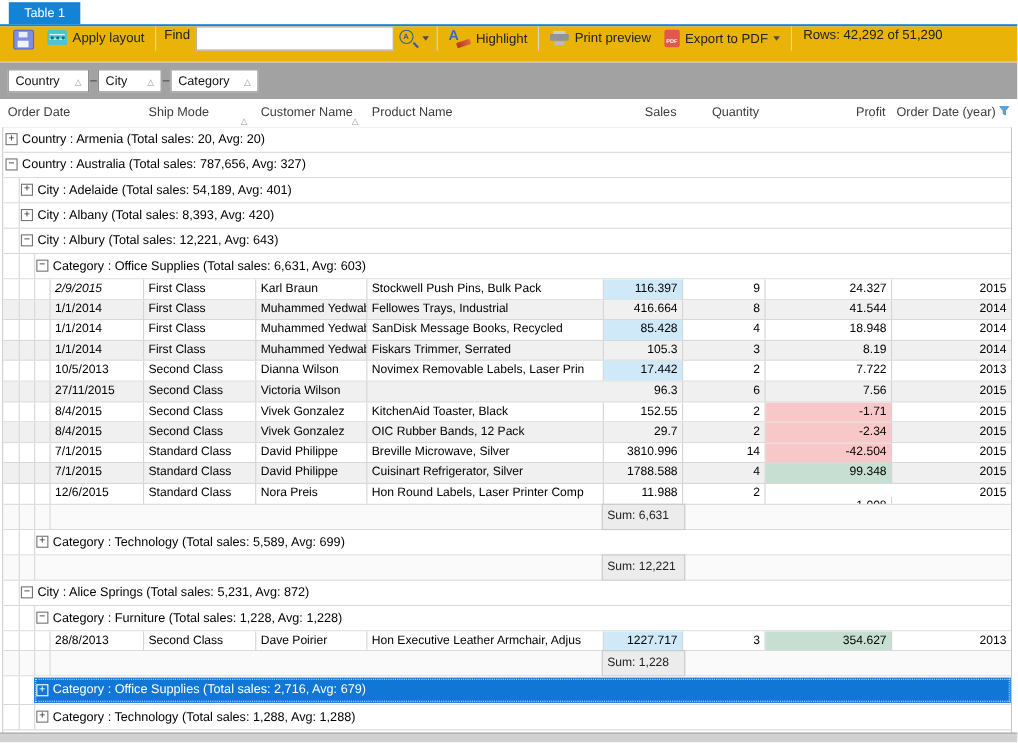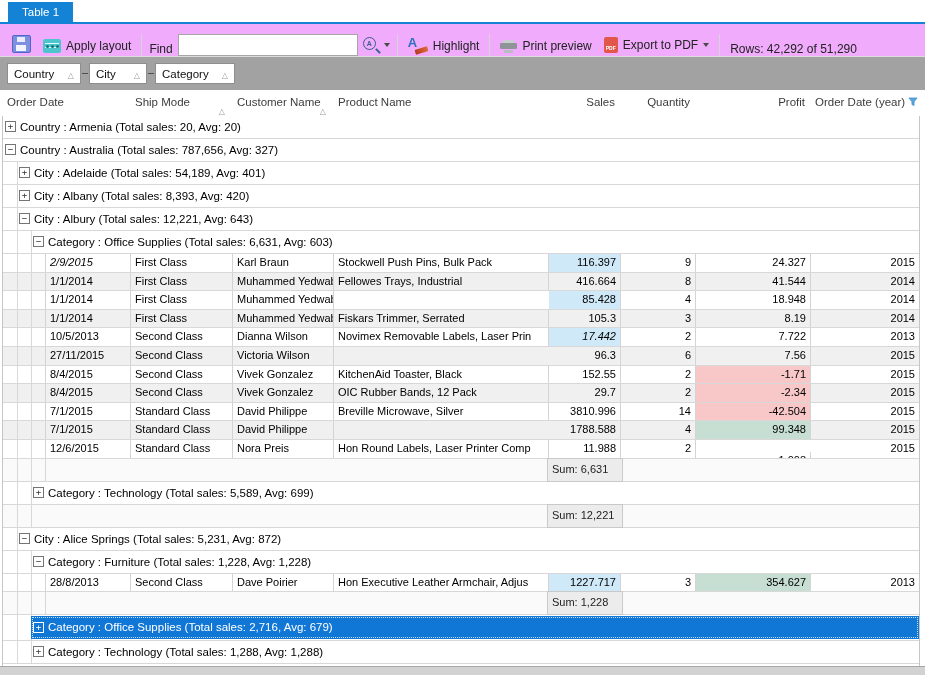--- a/index.html
+++ b/index.html
@@ -6,22 +6,22 @@
   body{
     width:925px;height:675px;position:relative;overflow:hidden;background:#fff;
     font-family:"Liberation Sans","DejaVu Sans",sans-serif;color:#1a1a1a;
     -webkit-font-smoothing:antialiased;
   }
   
   #tabbar{position:absolute;left:0;top:0;right:0;height:22px;background:#fff;border-bottom:2px solid #1583d5}
   .tab{display:inline-flex;align-items:center;height:20px;margin-left:8px;margin-top:2px;
        padding:0 14px;background:#1583d5;color:#fff;font-size:11.5px}
   
-  #toolbar{position:absolute;left:0;top:24px;right:0;height:32px;background:#f0abfc;
-           border-bottom:1px solid #dcdcdc;display:flex;align-items:flex-end;padding-left:6px;font-size:12px;color:#222}
+  #toolbar{position:absolute;left:0;top:24px;right:0;height:32px;background:#eab308;
+           border-bottom:1px solid #dcdcdc;display:flex;align-items:flex-start;padding-left:6px;font-size:12px;color:#222}
   .tbtn{display:inline-flex;align-items:center;gap:5px;padding:3px 6px;cursor:default;white-space:nowrap}
   .tsep{width:1px;height:22px;background:#d5d5d5;margin:0 4px;flex:none}
   .find-input{width:170px;height:20px;border:1px solid #a6a6a6;margin:0 2px;padding:0 4px;font-size:12px;
               font-family:"Liberation Sans","DejaVu Sans",sans-serif}
   .caret{width:0;height:0;border-left:3.5px solid transparent;border-right:3.5px solid transparent;
          border-top:4px solid #4a4a4a;display:inline-block}
   .status{margin-left:6px;white-space:nowrap}
   
   .icon{display:inline-block;position:relative;flex:none}
   .icon-save{width:17px;height:16px;background:#7d8fe0;border:1px solid #5166c8;border-radius:2px}
@@ -237,20 +237,21 @@
       <div class="cell r" style="left: 618px; width: 75px;">8</div>
       <div class="cell r" style="left: 693px; width: 115px;">41.544</div>
       <div class="cell r" style="left: 808px; width: 109px;">2014</div>
     </div>
     <div class="row data">
       <span class="guide" style="left: 14px;"></span>
       <span class="guide" style="left: 28px;"></span>
       <div class="cell first" style="left: 42px; width: 86px;">1/1/2014</div>
       <div class="cell" style="left: 128px; width: 102px;">First Class</div>
       <div class="cell" style="left: 230px; width: 101px;">Muhammed Yedwab</div>
+      <div class="cell" style="left: 331px; width: 215px;">SanDisk Message Books, Recycled</div>
       <div class="cell r hl" style="left: 546px; width: 72px;">85.428</div>
       <div class="cell r" style="left: 618px; width: 75px;">4</div>
       <div class="cell r" style="left: 693px; width: 115px;">18.948</div>
       <div class="cell r" style="left: 808px; width: 109px;">2014</div>
     </div>
     <div class="row data alt">
       <span class="guide" style="left: 14px;"></span>
       <span class="guide" style="left: 28px;"></span>
       <div class="cell first" style="left: 42px; width: 86px;">1/1/2014</div>
       <div class="cell" style="left: 128px; width: 102px;">First Class</div>
@@ -261,21 +262,21 @@
       <div class="cell r" style="left: 693px; width: 115px;">8.19</div>
       <div class="cell r" style="left: 808px; width: 109px;">2014</div>
     </div>
     <div class="row data">
       <span class="guide" style="left: 14px;"></span>
       <span class="guide" style="left: 28px;"></span>
       <div class="cell first" style="left: 42px; width: 86px;">10/5/2013</div>
       <div class="cell" style="left: 128px; width: 102px;">Second Class</div>
       <div class="cell" style="left: 230px; width: 101px;">Dianna Wilson</div>
       <div class="cell" style="left: 331px; width: 215px;">Novimex Removable Labels, Laser Prin</div>
-      <div class="cell r hl" style="left: 546px; width: 72px; font-style: italic;">17.442</div>
+      <div class="cell r hl" style="left: 546px; width: 72px;">17.442</div>
       <div class="cell r" style="left: 618px; width: 75px;">2</div>
       <div class="cell r" style="left: 693px; width: 115px;">7.722</div>
       <div class="cell r" style="left: 808px; width: 109px;">2013</div>
     </div>
     <div class="row data alt">
       <span class="guide" style="left: 14px;"></span>
       <span class="guide" style="left: 28px;"></span>
       <div class="cell first" style="left: 42px; width: 86px;">27/11/2015</div>
       <div class="cell" style="left: 128px; width: 102px;">Second Class</div>
       <div class="cell" style="left: 230px; width: 101px;">Victoria Wilson</div>
@@ -319,20 +320,21 @@
       <div class="cell r" style="left: 618px; width: 75px;">14</div>
       <div class="cell r neg" style="left: 693px; width: 115px;">-42.504</div>
       <div class="cell r" style="left: 808px; width: 109px;">2015</div>
     </div>
     <div class="row data alt">
       <span class="guide" style="left: 14px;"></span>
       <span class="guide" style="left: 28px;"></span>
       <div class="cell first" style="left: 42px; width: 86px;">7/1/2015</div>
       <div class="cell" style="left: 128px; width: 102px;">Standard Class</div>
       <div class="cell" style="left: 230px; width: 101px;">David Philippe</div>
+      <div class="cell" style="left: 331px; width: 215px;">Cuisinart Refrigerator, Silver</div>
       <div class="cell r" style="left: 546px; width: 72px;">1788.588</div>
       <div class="cell r" style="left: 618px; width: 75px;">4</div>
       <div class="cell r pos" style="left: 693px; width: 115px;">99.348</div>
       <div class="cell r" style="left: 808px; width: 109px;">2015</div>
     </div>
     <div class="row data">
       <span class="guide" style="left: 14px;"></span>
       <span class="guide" style="left: 28px;"></span>
       <div class="cell first" style="left: 42px; width: 86px;">12/6/2015</div>
       <div class="cell" style="left: 128px; width: 102px;">Standard Class</div>

